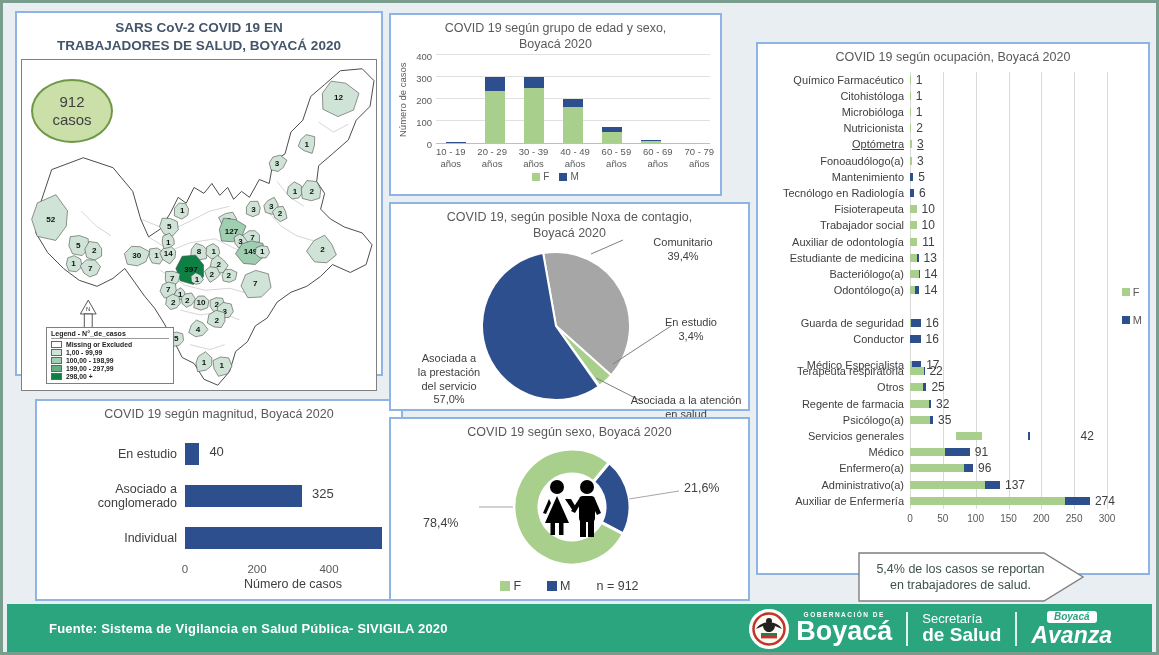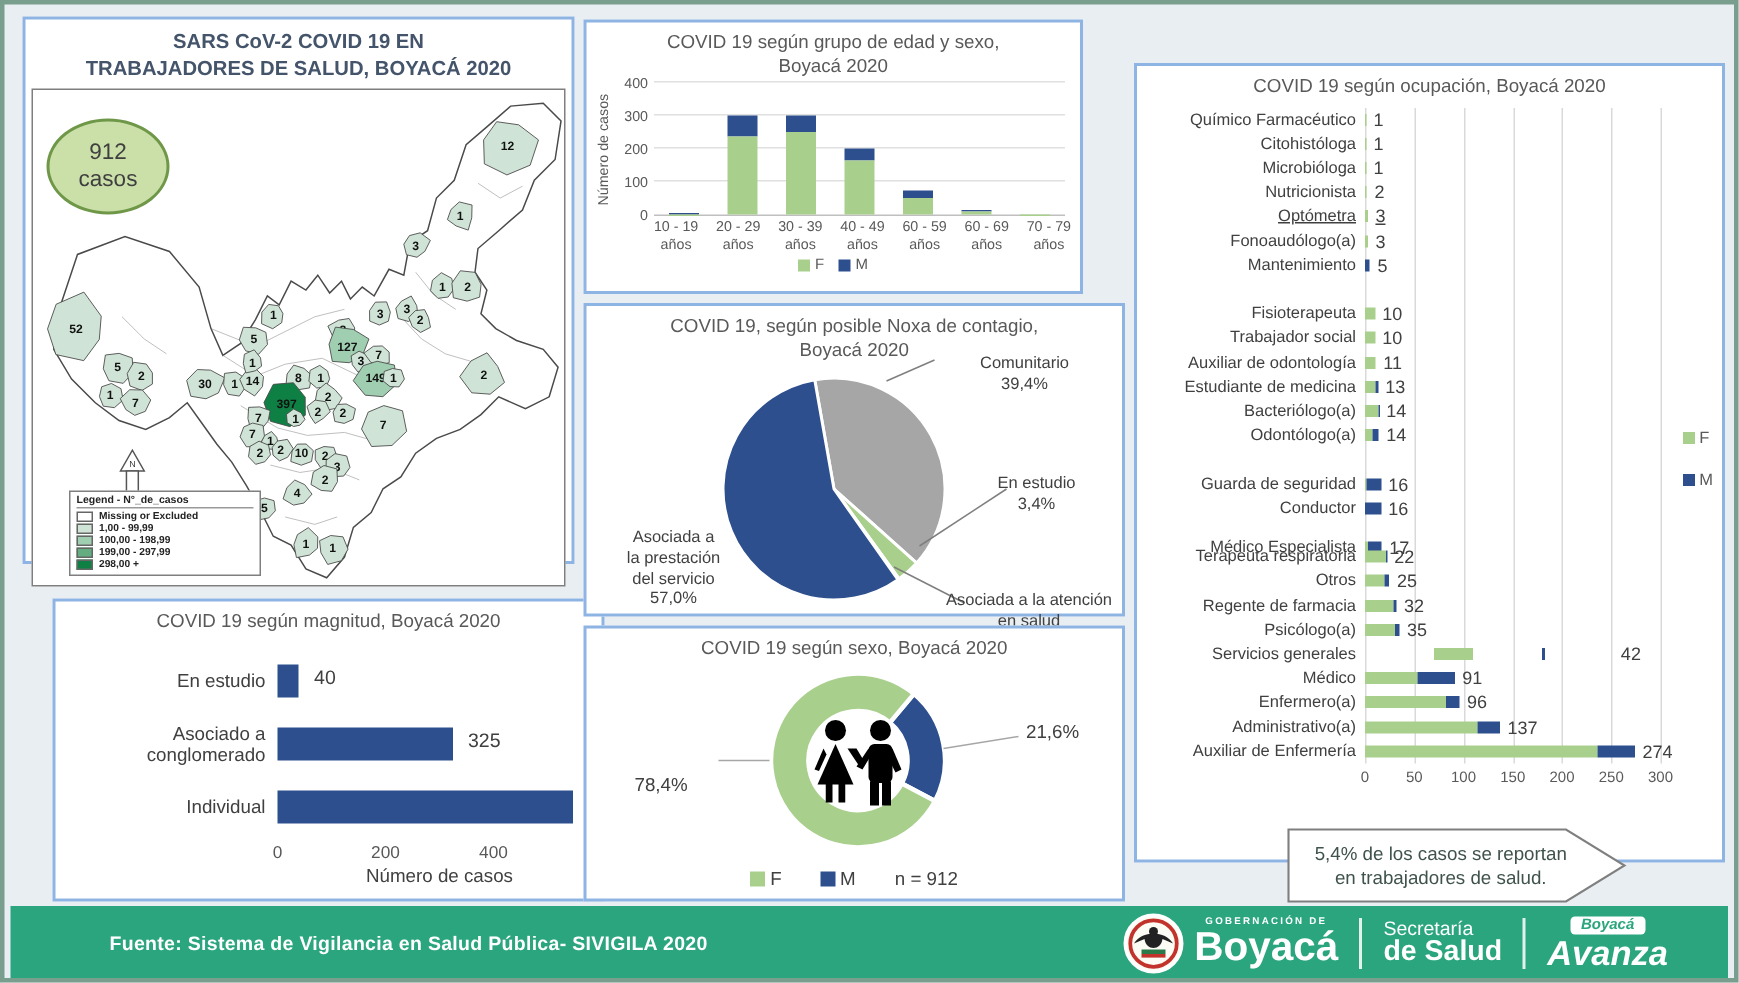--- a/index.html
+++ b/index.html
@@ -74,21 +74,21 @@
   .oc-bar { height:8px; }
   .oc-val { font-size:12px; color:#404040; margin-left:5px; }
   .oc-tick { position:absolute; transform:translateX(-50%); font-size:10px; color:#595959; }
   #oc-legend { position:absolute; right:6px; top:242px; display:flex; flex-direction:column; gap:16px; }
   
   #note-box { position:absolute; left:855px; top:549px; width:228px; height:50px; }
   #note-text { position:absolute; left:10px; top:0; width:185px; height:50px; display:flex; flex-direction:column;
     justify-content:center; text-align:center; font-size:12.5px; color:#3f524b; line-height:1.3; }
   
   #footer { position:absolute; left:4px; top:601px; width:1145px; height:49px; background:#2aa57e; display:flex; align-items:center; }
-  #footer-source { color:#fff; font-weight:bold; font-size:13px; padding-left:42px; flex:0 0 auto; letter-spacing:.2px;margin-left:24px; }
+  #footer-source { color:#fff; font-weight:bold; font-size:13px; padding-left:42px; flex:0 0 auto; letter-spacing:.2px; }
   #footer-logos { display:flex; align-items:center; margin-left:auto; padding-right:40px; gap:14px; }
   .logo-div { width:2px; height:34px; background:rgba(255,255,255,.85); }
   #gob-block { display:flex; align-items:center; gap:6px; }
   #gob-text { color:#fff; line-height:1; }
   #gob-small { font-size:6.5px; letter-spacing:1.5px; font-weight:bold; display:block; text-align:center; }
   #gob-name { font-size:27px; font-weight:bold; }
   #sec-block { color:#fff; line-height:1.05; }
   #sec-l1 { font-size:13px; }
   #sec-l2 { font-size:19px; font-weight:bold; }
   #av-block { display:flex; flex-direction:column; align-items:center; line-height:1; }
@@ -511,20 +511,26 @@
         <div class="oc-bar" style="width: 1.97px; background: rgb(169, 207, 141);"></div>
         <div class="oc-bar" style="width: 0px; background: rgb(46, 79, 142);"></div>
         <div class="oc-val">3</div>
       </div>
       <div class="oc-row" style="top: 97.2px;">
         <div class="oc-label">Mantenimiento</div>
         <div class="oc-bar" style="width: 0px; background: rgb(169, 207, 141);"></div>
         <div class="oc-bar" style="width: 3.28333px; background: rgb(46, 79, 142);"></div>
         <div class="oc-val">5</div>
       </div>
+      <div class="oc-row" style="top: 113.4px;">
+        <div class="oc-label">Tecnólogo en Radiología</div>
+        <div class="oc-bar" style="width: 0px; background: rgb(169, 207, 141);"></div>
+        <div class="oc-bar" style="width: 3.94px; background: rgb(46, 79, 142);"></div>
+        <div class="oc-val">6</div>
+      </div>
       <div class="oc-row" style="top: 129.6px;">
         <div class="oc-label">Fisioterapeuta</div>
         <div class="oc-bar" style="width: 6.56667px; background: rgb(169, 207, 141);"></div>
         <div class="oc-bar" style="width: 0px; background: rgb(46, 79, 142);"></div>
         <div class="oc-val">10</div>
       </div>
       <div class="oc-row" style="top: 145.8px;">
         <div class="oc-label">Trabajador social</div>
         <div class="oc-bar" style="width: 6.56667px; background: rgb(169, 207, 141);"></div>
         <div class="oc-bar" style="width: 0px; background: rgb(46, 79, 142);"></div>

